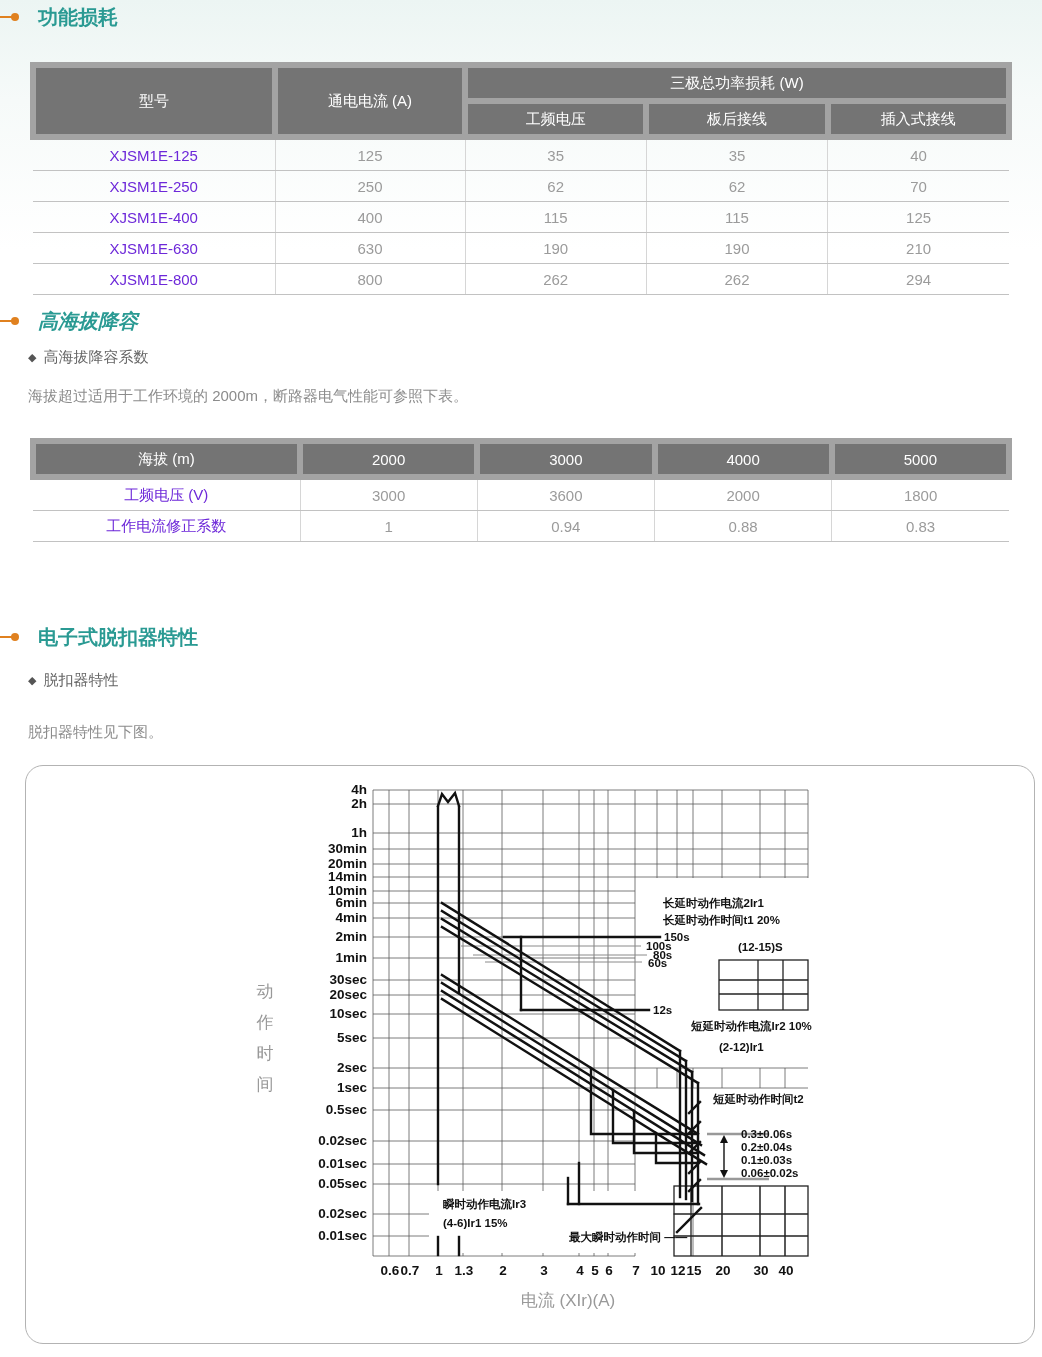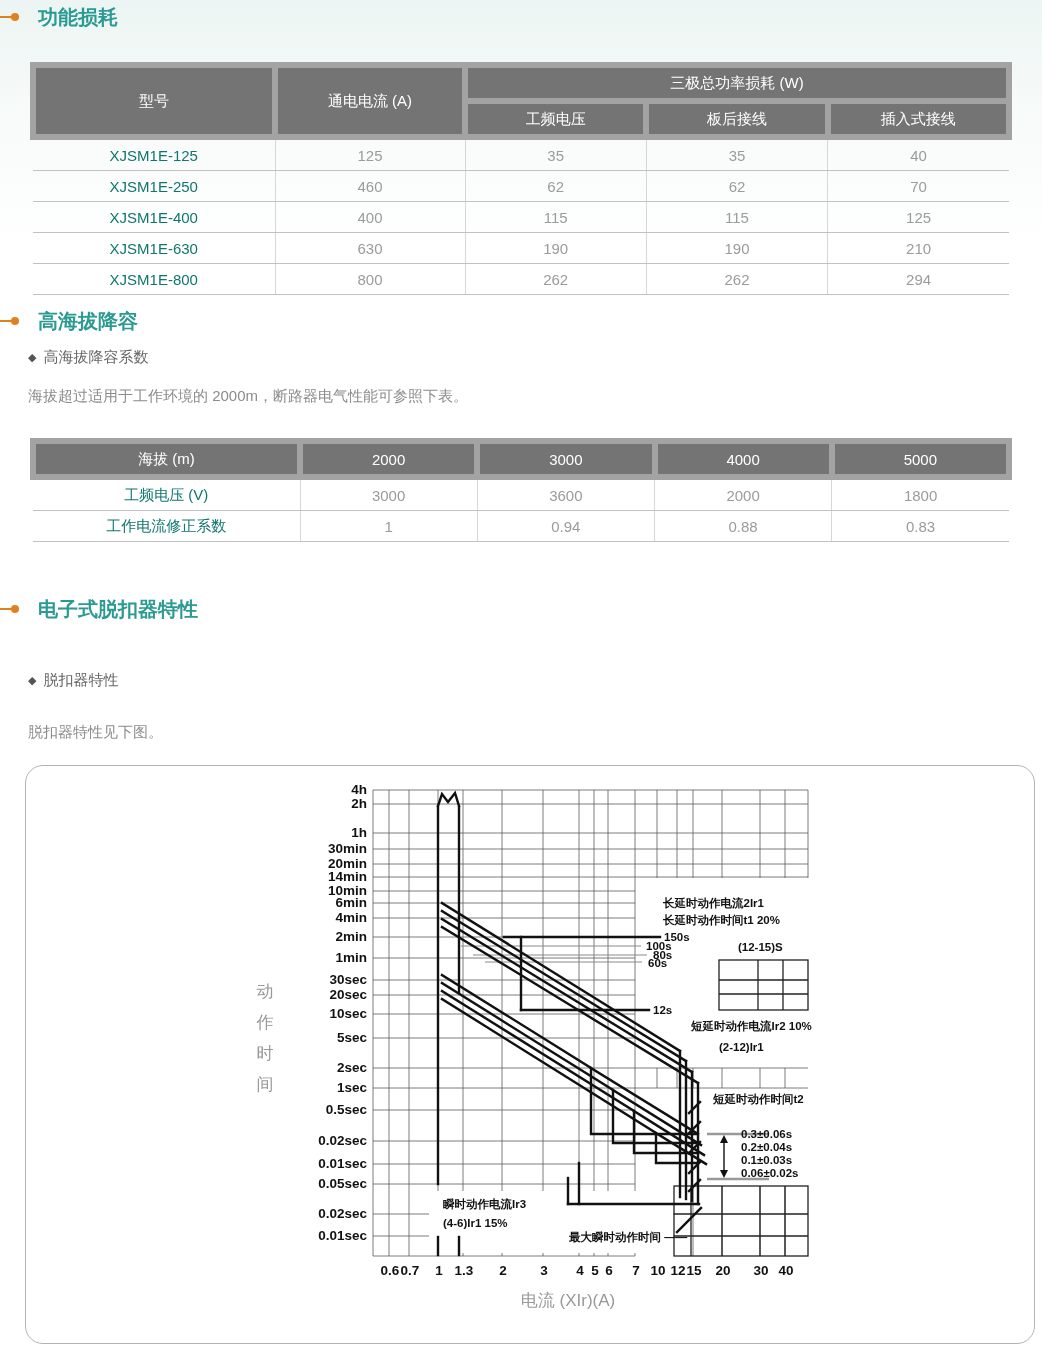--- a/index.html
+++ b/index.html
@@ -23,21 +23,21 @@
   table.t{position:absolute;border-collapse:collapse;width:982px;left:30px;table-layout:fixed;}
   table.t th{
     background:#747474;color:#fff;font-weight:400;font-size:15px;
     height:28px;border:6px solid #a3a3a3;text-align:center;
   }
   table.t td{
     font-size:15px;color:#9b9b9b;text-align:center;height:28px;
     border-bottom:1px solid #c2c2c2;border-left:1px solid #d6d6d6;border-right:1px solid #d6d6d6;
     background:transparent;
   }
-  table.t td:first-child{border-left:none;color:#0f766e;}
+  table.t td:first-child{border-left:none;color:#6d28d9;}
   table.t td:last-child{border-right:none;}
 
   
   .chart-box{
     position:absolute;left:25px;top:765px;width:1008px;height:577px;
     border:1px solid #b3b3b3;border-radius:18px;background:#fff;
   }
   .chart-box svg{position:absolute;left:0;top:0;}
 
   svg .g{stroke:#5c5c5c;stroke-width:0.8;}
@@ -87,21 +87,21 @@
     <tbody>
         <tr>
           <td>XJSM1E-125</td>
           <td>125</td>
           <td>35</td>
           <td>35</td>
           <td>40</td>
         </tr>
         <tr>
           <td>XJSM1E-250</td>
-          <td>460</td>
+          <td>250</td>
           <td>62</td>
           <td>62</td>
           <td>70</td>
         </tr>
         <tr>
           <td>XJSM1E-400</td>
           <td>400</td>
           <td>115</td>
           <td>115</td>
           <td>125</td>
@@ -116,21 +116,21 @@
         <tr>
           <td>XJSM1E-800</td>
           <td>800</td>
           <td>262</td>
           <td>262</td>
           <td>294</td>
         </tr>
       </tbody>
   </table>
 
-  <div class="sec-title" style="top:308px;">
+  <div class="sec-title" style="top:308px;font-style:italic;">
     <span class="mline"></span>
     <span class="mdot"></span>
     <span>高海拔降容</span>
   </div>
   <div class="subhead" style="top:348px;">
     <span class="dia">◆</span><span>高海拔降容系数</span>
   </div>
   <div class="body-text" style="top:382px;">海拔超过适用于工作环境的 2000m，断路器电气性能可参照下表。</div>
 
   <table class="t" style="top:438px;">
@@ -161,21 +161,21 @@
         <tr>
           <td>工作电流修正系数</td>
           <td>1</td>
           <td>0.94</td>
           <td>0.88</td>
           <td>0.83</td>
         </tr>
       </tbody>
   </table>
 
-  <div class="sec-title" style="top:596px;">
+  <div class="sec-title" style="top:624px;">
     <span class="mline"></span>
     <span class="mdot"></span>
     <span>电子式脱扣器特性</span>
   </div>
   <div class="subhead" style="top:671px;text-align:center;">
     <span class="dia">◆</span><span>脱扣器特性</span>
   </div>
   <div class="body-text" style="top:718px;">脱扣器特性见下图。</div>
 
   <div class="chart-box">

